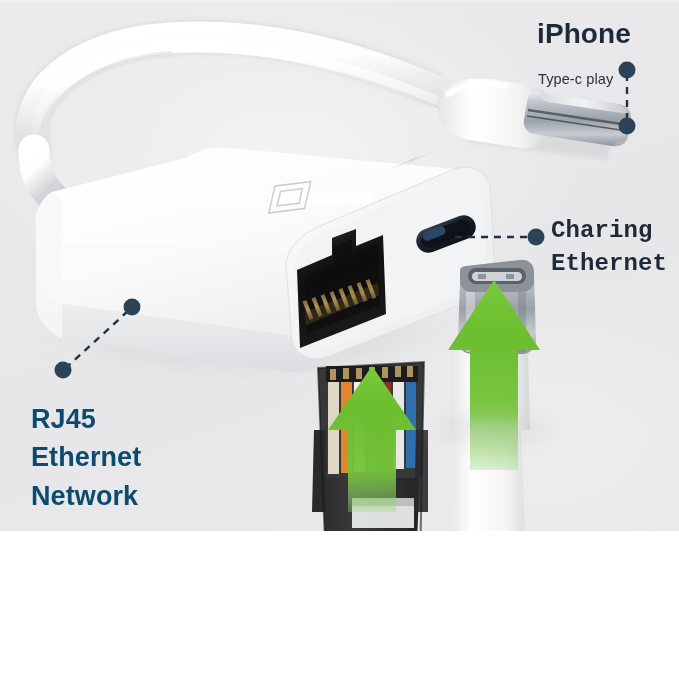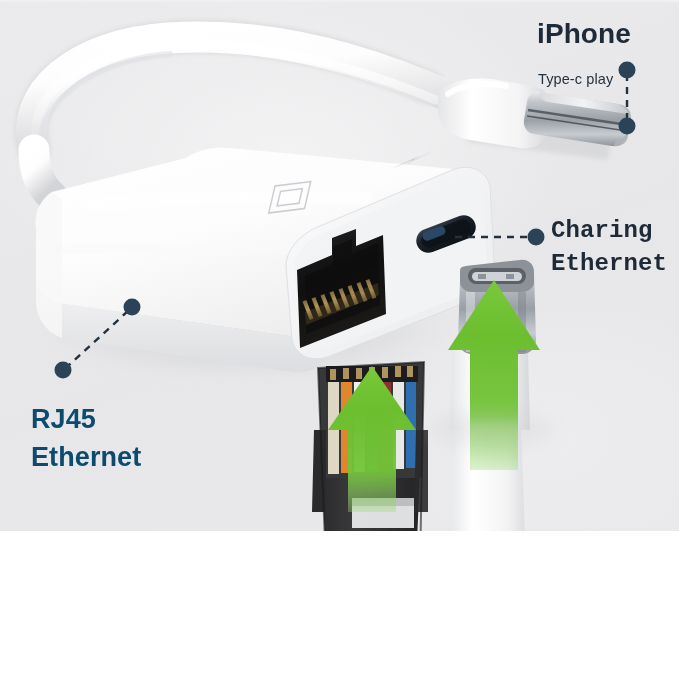--- a/index.html
+++ b/index.html
@@ -421,15 +421,16 @@
   <div class="label label-typec">Type-c play</div>
 
   <div class="label label-charging">
     <div>Charing</div>
     <div>Ethernet</div>
   </div>
 
   <div class="label label-rj45">
     <div>RJ45</div>
     <div>Ethernet</div>
+    <div>Network</div>
   </div>
 
 </div>
 
 </body></html>

